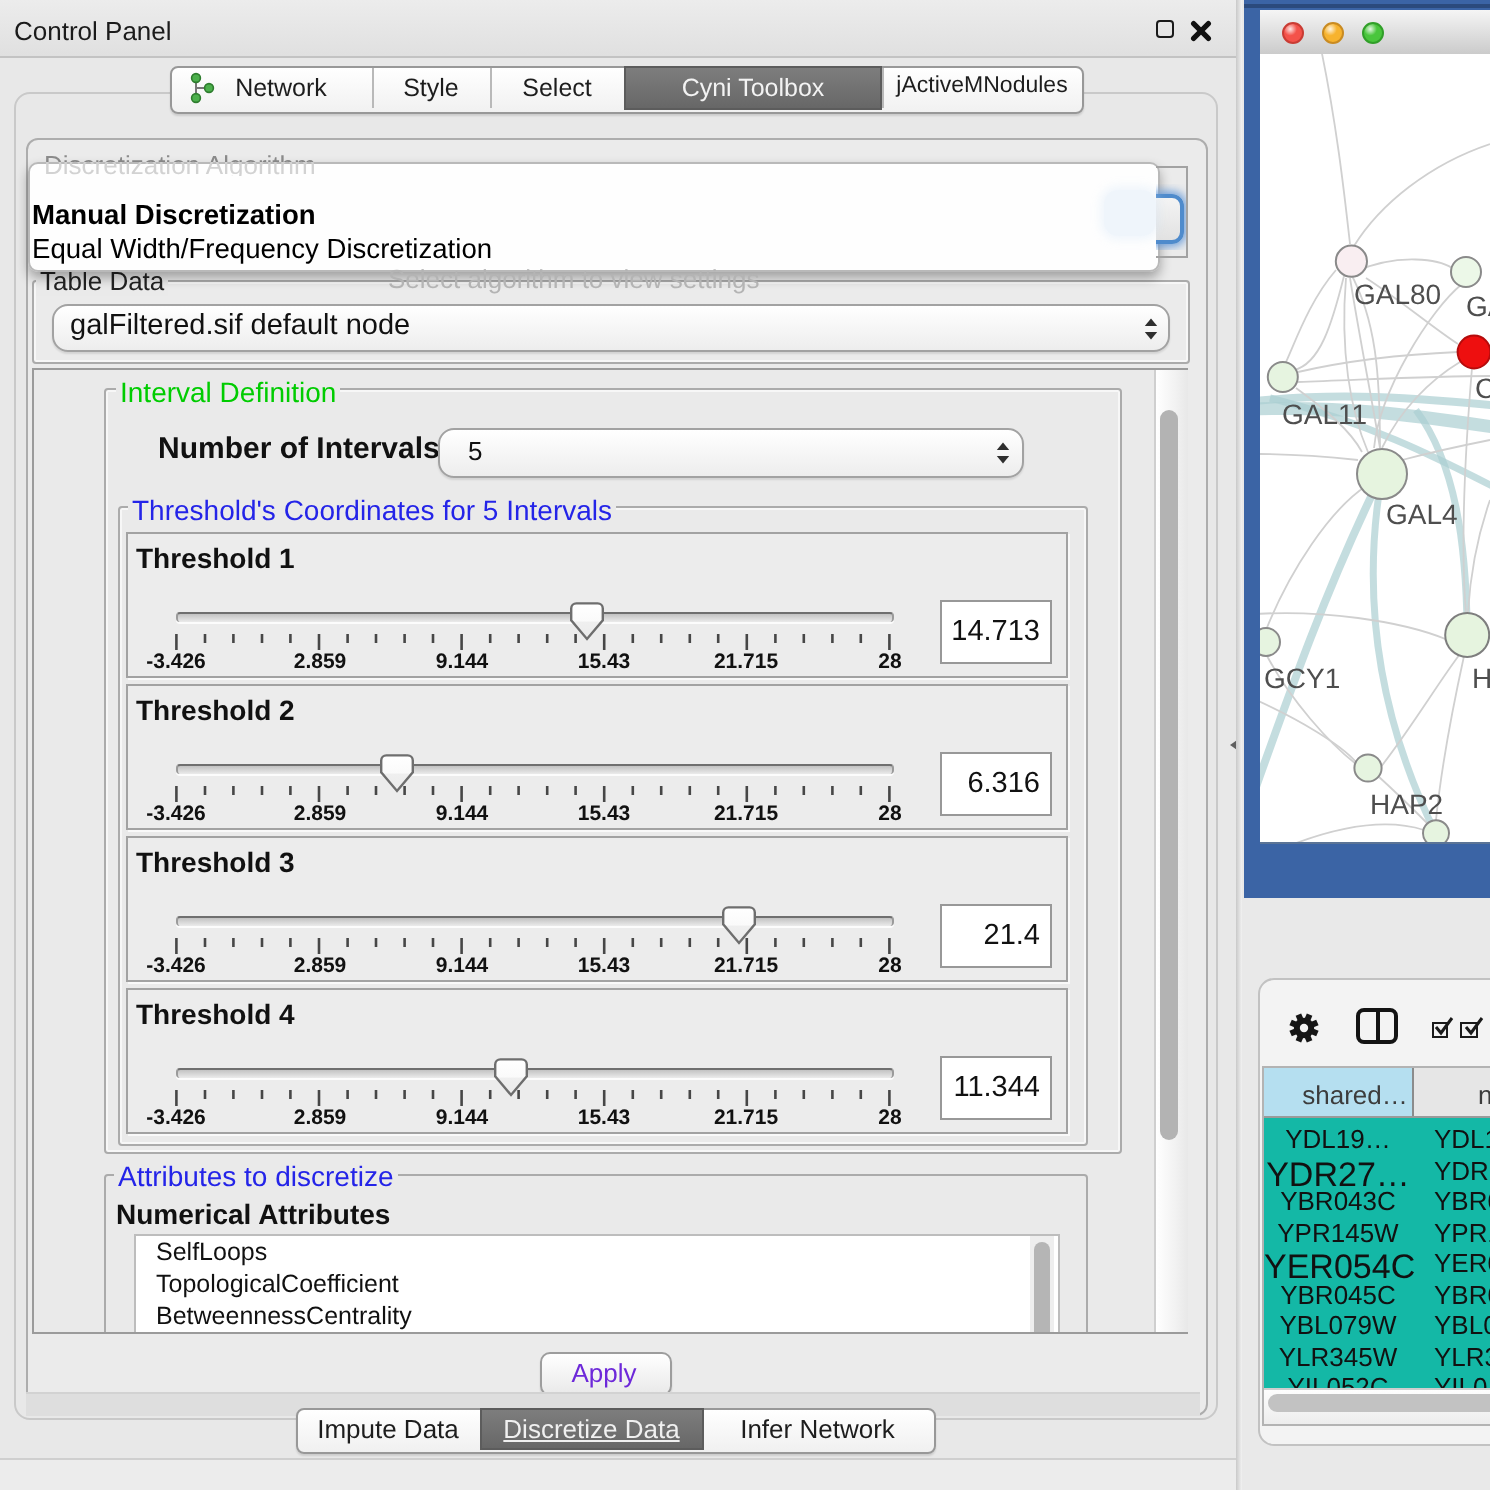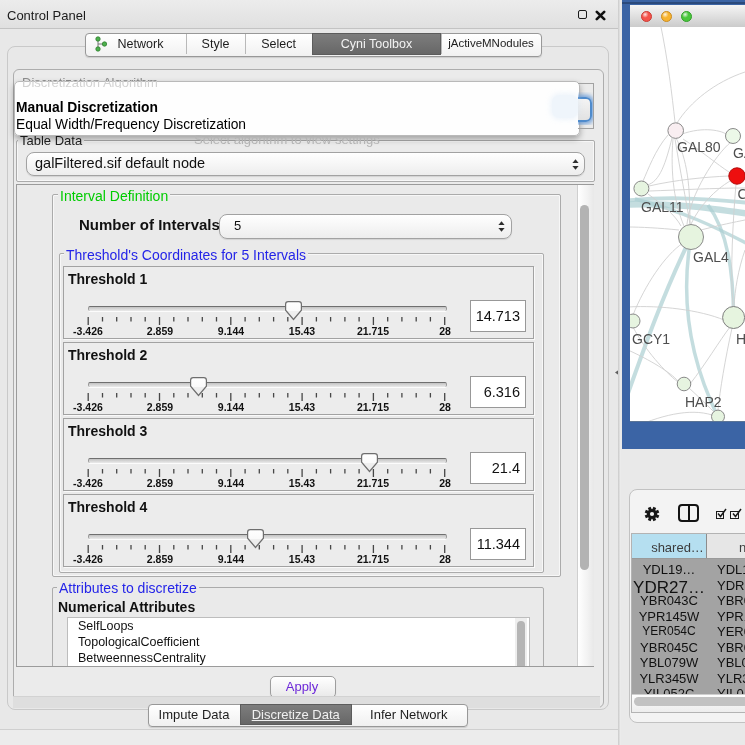--- a/index.html
+++ b/index.html
@@ -380,30 +380,30 @@
 <div class="abs" style="left:730.0px;top:510.5px;width:8.5px;height:8.5px;border:1.4px solid #1a1a1a;box-sizing:border-box;"></div>
 <svg class="abs" style="left:731.5px;top:507.5px;" width="10" height="11" viewBox="0 0 10 11">
     <path d="M1,5.5 L3.5,8.5 L9,1" stroke="#1a1a1a" stroke-width="1.5" fill="none"></path>
   </svg>
 <div class="abs" style="left:631px;top:533px;width:114px;height:178px;border:1px solid #b3b3b3;border-right:none;background:#fff;"></div>
 <div class="abs" style="left:632px;top:534px;width:75px;height:24px;background:#b5dff0;border-right:1px solid #8c8c8c;box-sizing:border-box;"></div>
 <div class="abs" style="left:707px;top:534px;width:38px;height:24px;background:#e6e6e6;"></div>
 <div class="abs" style="left:632px;top:558px;width:113px;height:1px;background:#9a9a9a;"></div>
 <div class="lbl" style="left:640px;top:540px;width:75px;text-align:center;font-size:13px;color:#3c3c3c;">shared…</div>
 <div class="lbl" style="left:739px;top:540px;font-size:13px;color:#3c3c3c;">na</div>
-<div class="abs" style="left:632px;top:559px;width:113px;height:134.5px;overflow:hidden;background:#a3a3a3;">
+<div class="abs" style="left:632px;top:559px;width:113px;height:134.5px;overflow:hidden;background:#14b8a6;">
 <div class="lbl" style="left:0px;top:3.4px;width:74px;text-align:center;font-size:13px;color:#111;">YDL19…</div>
 <div class="lbl" style="left:85px;top:3.4px;font-size:13px;color:#111;">YDL1</div>
 <div class="lbl" style="left:0px;top:18.9px;width:74px;text-align:center;font-size:17px;color:#111;">YDR27…</div>
 <div class="lbl" style="left:85px;top:18.9px;font-size:13px;color:#111;">YDR2</div>
 <div class="lbl" style="left:0px;top:34.4px;width:74px;text-align:center;font-size:13px;color:#111;">YBR043C</div>
 <div class="lbl" style="left:85px;top:34.4px;font-size:13px;color:#111;">YBR0</div>
 <div class="lbl" style="left:0px;top:49.9px;width:74px;text-align:center;font-size:13px;color:#111;">YPR145W</div>
 <div class="lbl" style="left:85px;top:49.9px;font-size:13px;color:#111;">YPR1</div>
-<div class="lbl" style="left:0px;top:65.4px;width:74px;text-align:center;font-size:12px;color:#111;">YER054C</div>
+<div class="lbl" style="left:0px;top:65.4px;width:74px;text-align:center;font-size:17px;color:#111;">YER054C</div>
 <div class="lbl" style="left:85px;top:65.4px;font-size:13px;color:#111;">YER0</div>
 <div class="lbl" style="left:0px;top:80.9px;width:74px;text-align:center;font-size:13px;color:#111;">YBR045C</div>
 <div class="lbl" style="left:85px;top:80.9px;font-size:13px;color:#111;">YBR0</div>
 <div class="lbl" style="left:0px;top:96.4px;width:74px;text-align:center;font-size:13px;color:#111;">YBL079W</div>
 <div class="lbl" style="left:85px;top:96.4px;font-size:13px;color:#111;">YBL0</div>
 <div class="lbl" style="left:0px;top:111.9px;width:74px;text-align:center;font-size:13px;color:#111;">YLR345W</div>
 <div class="lbl" style="left:85px;top:111.9px;font-size:13px;color:#111;">YLR3</div>
 <div class="lbl" style="left:0px;top:127.4px;width:74px;text-align:center;font-size:13px;color:#111;">YIL052C</div>
 <div class="lbl" style="left:85px;top:127.4px;font-size:13px;color:#111;">YIL0</div>
 </div>

